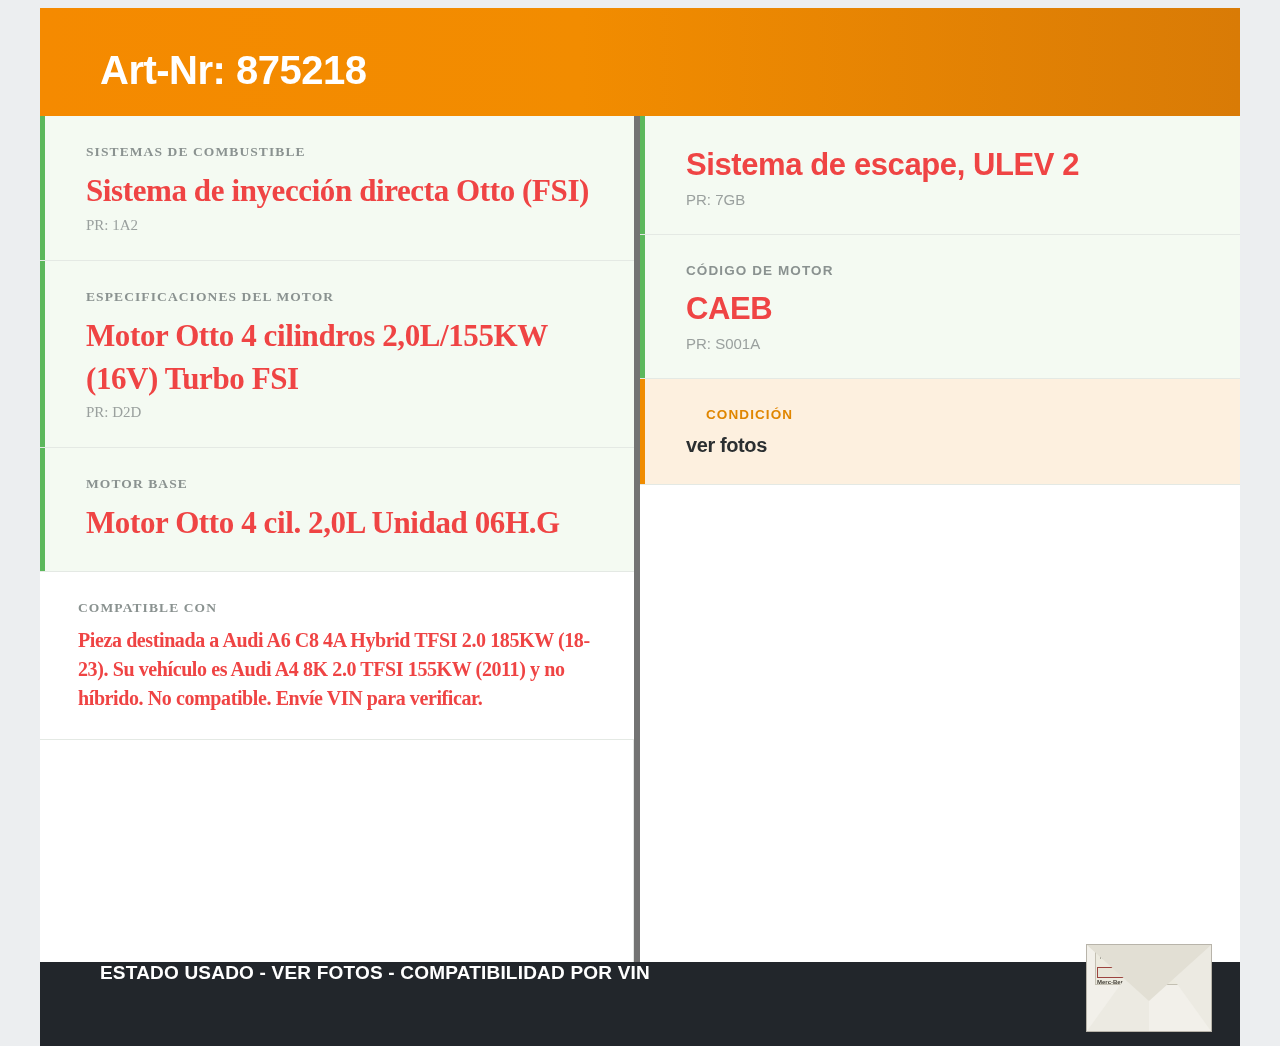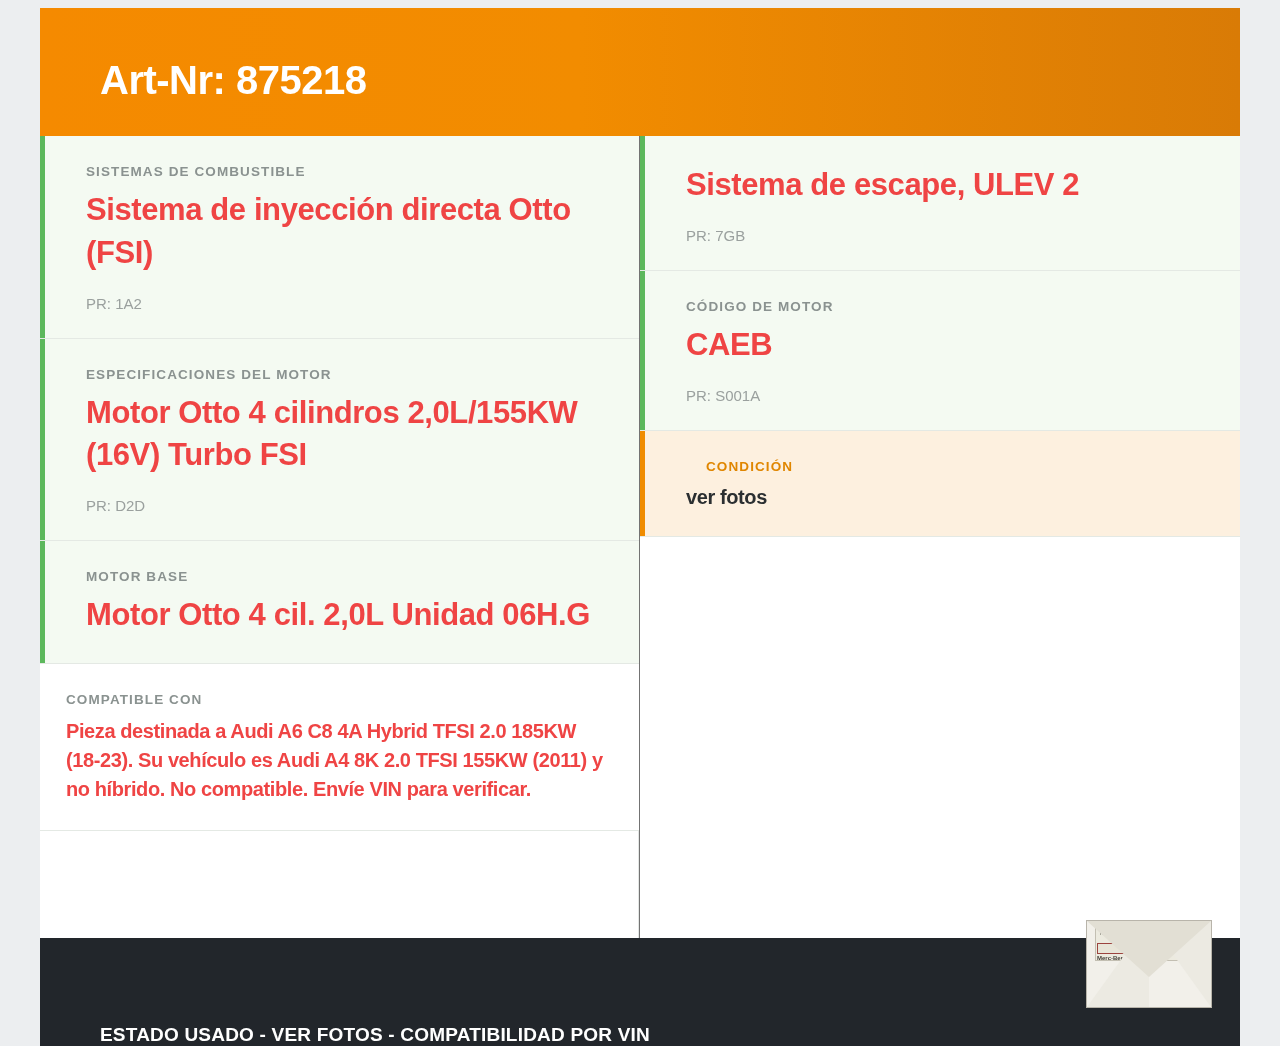--- a/index.html
+++ b/index.html
@@ -18,21 +18,21 @@
     left: 40px;
     top: 8px;
     width: 1200px;
     height: 1038px;
     background: #ffffff;
     display: flex;
     flex-direction: column;
   }
   
   .header {
-    height: 128px;
+    height: 108px;
     background: linear-gradient(90deg, #f58a00 0%, #f28c00 45%, #d97b06 100%);
     display: flex;
     align-items: center;
     padding: 16px 0 0 60px;
     box-sizing: border-box;
   }
   .header-title {
     color: #ffffff;
     font-size: 40px;
     font-weight: bold;
@@ -44,21 +44,22 @@
     display: flex;
     min-height: 0;
   }
   .col {
     width: 600px;
     box-sizing: border-box;
     display: flex;
     flex-direction: column;
   }
   .col-left {
-    border-right: 1px solid #737373;
+    border-right: 6px solid #737373;
+    font-family: Liberation Serif, serif;
   }
   .spec {
     position: relative;
     padding: 28px 30px 26px 46px;
     box-sizing: border-box;
     border-bottom: 1px solid #e4e9e4;
   }
   .spec.green {
     background: #f4faf2;
   }
@@ -74,21 +75,21 @@
   }
   .spec.orange::before {
     content: "";
     position: absolute;
     left: 0; top: 0; bottom: 0;
     width: 5px;
     background: #f08c00;
   }
   .spec.plain {
     background: #ffffff;
-    padding-left: 26px;
+    padding-left: 38px;
   }
   .spec-label {
     font-size: 13.5px;
     font-weight: bold;
     letter-spacing: 1.1px;
     color: #8a9290;
     text-transform: uppercase;
     margin-bottom: 10px;
   }
   .spec.orange .spec-label {
@@ -96,21 +97,21 @@
     margin-left: 20px;
   }
   .spec-value {
     font-size: 31px;
     font-weight: bold;
     color: #ef4444;
     line-height: 1.38;
     letter-spacing: -0.4px;
   }
   .spec-pr {
-    margin-top: 20px;
+    margin-top: 4px;
     font-size: 15px;
     color: #9aa09e;
   }
   .spec.orange .spec-value {
     font-size: 20px;
     font-weight: bold;
     color: #2b2f31;
     line-height: 1.3;
   }
   .spec.plain .spec-value {
@@ -121,24 +122,24 @@
   }
   .filler {
     flex: 1 1 auto;
     background: #ffffff;
   }
   .filler-left {
     border-right: 1px solid #e3e6e4;
   }
   
   .footer {
-    height: 108px;
+    height: 84px;
     background: #22262b;
     display: flex;
-    align-items: flex-end;
+    align-items: flex-start;
     padding: 0 0 0 60px;
     box-sizing: border-box;
     position: relative;
   }
   .footer-text {
     color: #ffffff;
     font-size: 19px;
     font-weight: bold;
     letter-spacing: 0.2px;
   }

